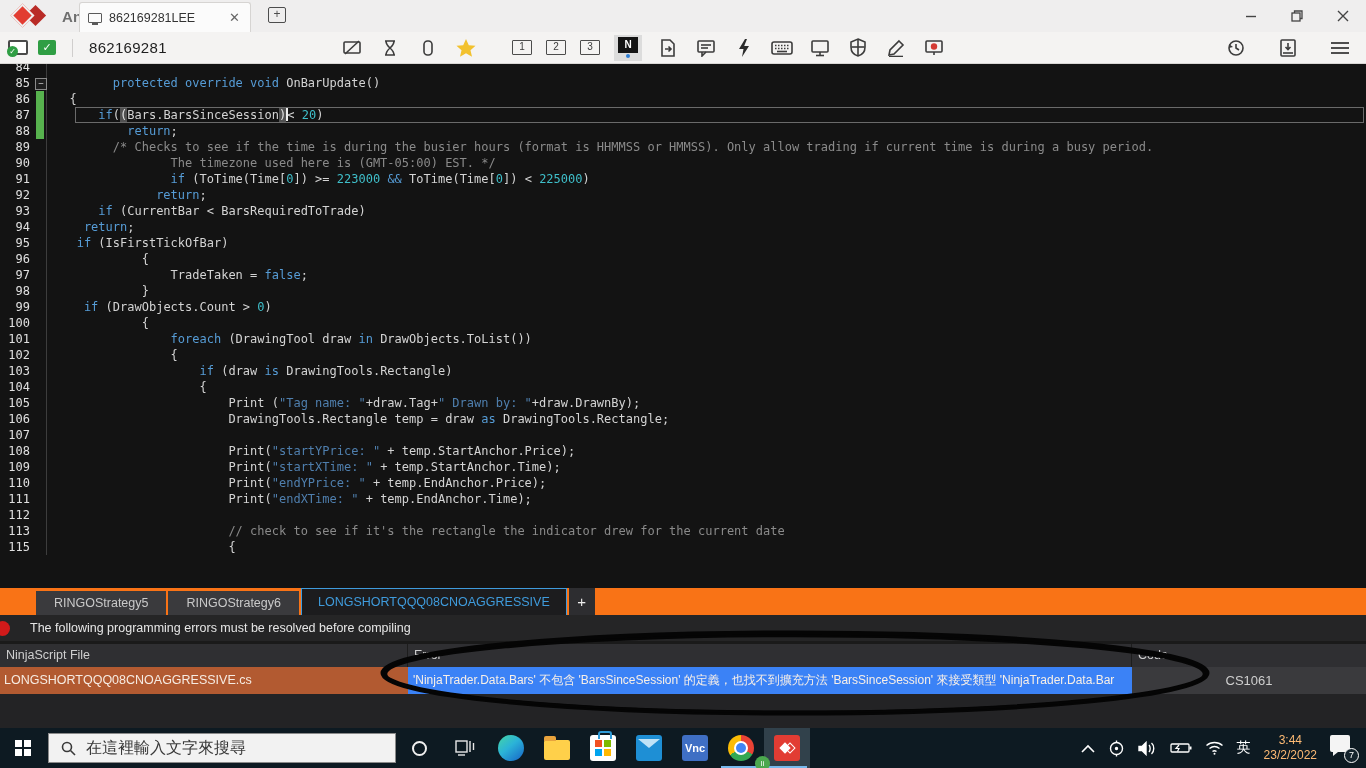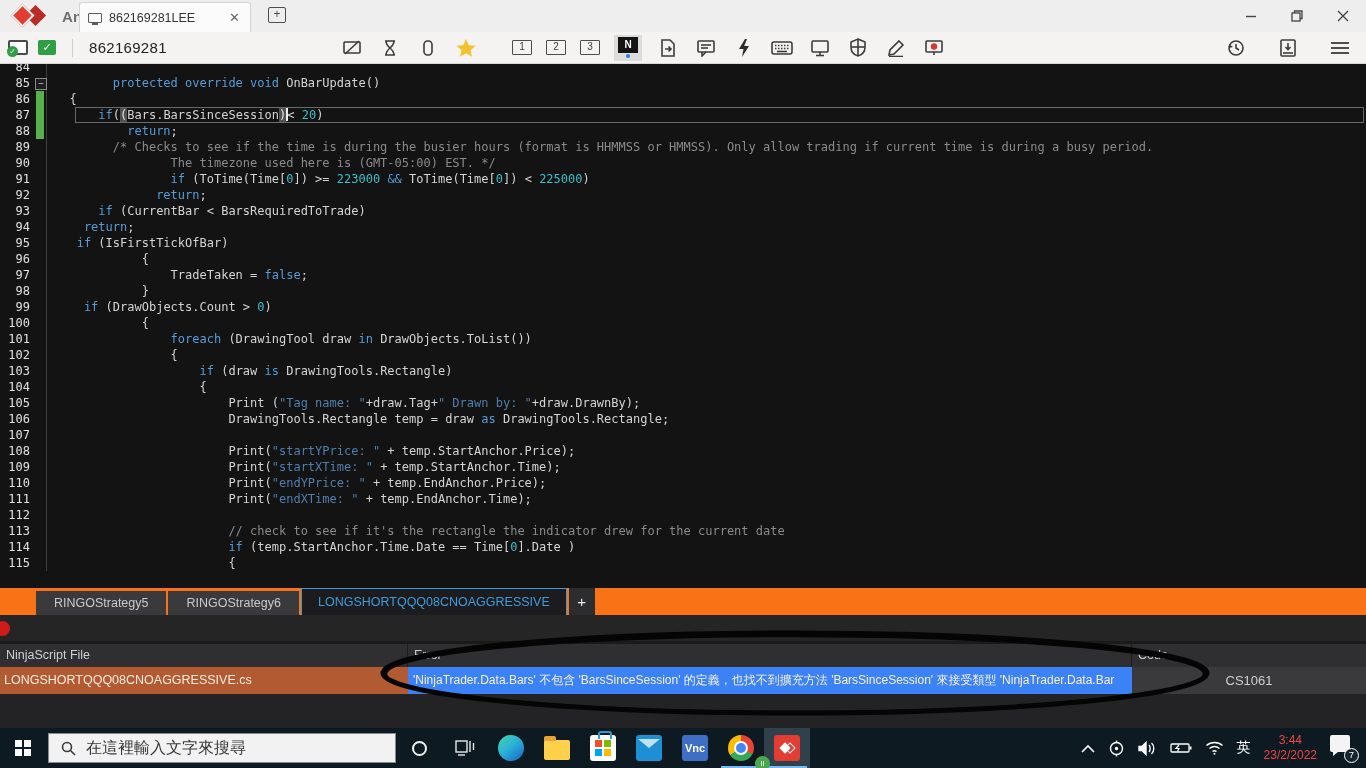--- a/index.html
+++ b/index.html
@@ -105,21 +105,21 @@
   .chrome-ico { border-radius:50%; background:conic-gradient(#ea4335 0 33%, #34a853 33% 66%, #fbbc05 66% 100%); }
   .chrome-ico::before { content:""; position:absolute; inset:6px; background:#fff; border-radius:50%; }
   .chrome-ico::after { content:""; position:absolute; inset:8px; background:#4285f4; border-radius:50%; }
   .chrome-badge { position:absolute; right:-6px; bottom:-3px; width:15px; height:15px; background:#4ba84e; border-radius:50%; color:#fff; font-size:8px; line-height:15px; text-align:center; z-index:3; }
   .anydesk-ico { background:#e23c33; display:flex; align-items:center; justify-content:center; }
   .anydesk-ico .d1 { width:8px; height:8px; background:#fff; transform:rotate(45deg); margin-right:-3px; z-index:2; }
   .anydesk-ico .d2 { width:8px; height:8px; background:#e23c33; border:1.5px solid #fff; transform:rotate(45deg); }
   .tray { margin-left:auto; display:flex; align-items:center; gap:13px; padding-right:10px; color:#fff; }
   .tray svg { display:block; }
   .lang { font-size:14px; color:#fff; }
-  .clock { text-align:center; font-size:12px; line-height:15px; color:#ef4444; }
+  .clock { text-align:center; font-size:12px; line-height:15px; color:#fdba74; }
   .action-wrap { position:relative; width:26px; height:26px; }
   .action-bubble { width:20px; height:17px; background:#f4f4f4; border-radius:2px; position:relative; }
   .action-bubble::after { content:""; position:absolute; left:3px; bottom:-4px; border-left:5px solid #f4f4f4; border-bottom:4px solid transparent; }
   .badge7 { position:absolute; right:-3px; bottom:-2px; width:15px; height:15px; border-radius:50%; background:#15242d; border:1.5px solid #fff; color:#fff; font-size:9px; line-height:12px; text-align:center; }
 </style>
 </head>
 <body>
 
 <div id="screen">
 
@@ -301,34 +301,34 @@
         <div class="code-row"><span class="ln">104</span><span class="mk"></span><span class="code"><span class="tk-p">                    {</span></span></div>
         <div class="code-row"><span class="ln">105</span><span class="mk"></span><span class="code"><span class="tk-p">                        Print (</span><span class="tk-s">"Tag name: "</span><span class="tk-p">+draw.Tag+</span><span class="tk-s">" Drawn by: "</span><span class="tk-p">+draw.DrawnBy);</span></span></div>
         <div class="code-row"><span class="ln">106</span><span class="mk"></span><span class="code"><span class="tk-p">                        DrawingTools.Rectangle temp = draw </span><span class="tk-k">as</span><span class="tk-p"> DrawingTools.Rectangle;</span></span></div>
         <div class="code-row"><span class="ln">107</span><span class="mk"></span><span class="code"></span></div>
         <div class="code-row"><span class="ln">108</span><span class="mk"></span><span class="code"><span class="tk-p">                        Print(</span><span class="tk-s">"startYPrice: "</span><span class="tk-p"> + temp.StartAnchor.Price);</span></span></div>
         <div class="code-row"><span class="ln">109</span><span class="mk"></span><span class="code"><span class="tk-p">                        Print(</span><span class="tk-s">"startXTime: "</span><span class="tk-p"> + temp.StartAnchor.Time);</span></span></div>
         <div class="code-row"><span class="ln">110</span><span class="mk"></span><span class="code"><span class="tk-p">                        Print(</span><span class="tk-s">"endYPrice: "</span><span class="tk-p"> + temp.EndAnchor.Price);</span></span></div>
         <div class="code-row"><span class="ln">111</span><span class="mk"></span><span class="code"><span class="tk-p">                        Print(</span><span class="tk-s">"endXTime: "</span><span class="tk-p"> + temp.EndAnchor.Time);</span></span></div>
         <div class="code-row"><span class="ln">112</span><span class="mk"></span><span class="code"></span></div>
         <div class="code-row"><span class="ln">113</span><span class="mk"></span><span class="code"><span class="tk-c">                        // check to see if it's the rectangle the indicator drew for the current date</span></span></div>
-        <div class="code-row"><span class="ln">114</span><span class="mk"></span><span class="code"><span class="tk-k">                        if</span><span class="tk-p"> (temp.StartAnchor.Time.Date == Time[</span><span class="tk-n">0</span><span class="tk-p">].Date )</span></span></div>
         <div class="code-row"><span class="ln">115</span><span class="mk"></span><span class="code"><span class="tk-p">                        {</span></span></div>
       </div>
   </div>
 
   <div class="tabbar">
     <div class="stab">RINGOStrategy5</div>
     <div class="stab">RINGOStrategy6</div>
     <div class="stab active">LONGSHORTQQQ08CNOAGGRESSIVE</div>
     <div class="stab-add">+</div>
   </div>
 
   <div class="errbar">
     <span class="err-dot"></span>
+    <span class="err-msg">The following programming errors must be resolved before compiling</span>
   </div>
 
   <div class="errtable">
     <div class="et-head">
       <div class="et-hc c1">NinjaScript File</div>
       <div class="et-hc c2">Error</div>
       <div class="et-hc c3">Code</div>
     </div>
     <div class="et-row">
       <div class="et-cell-file">LONGSHORTQQQ08CNOAGGRESSIVE.cs</div>

